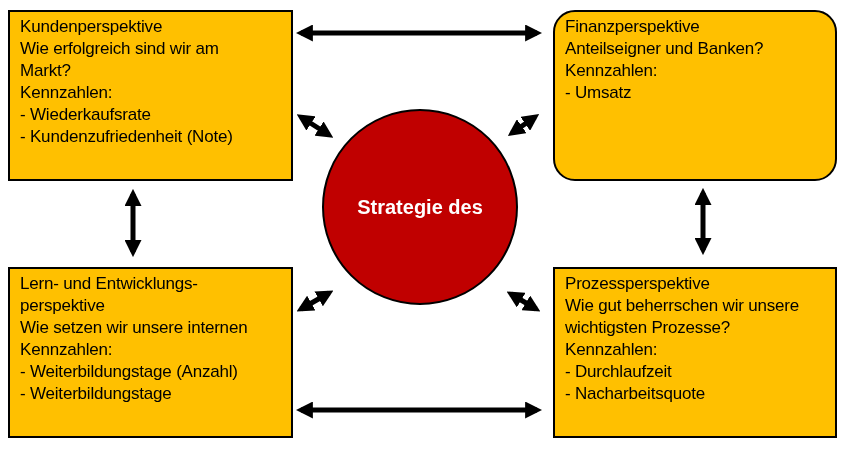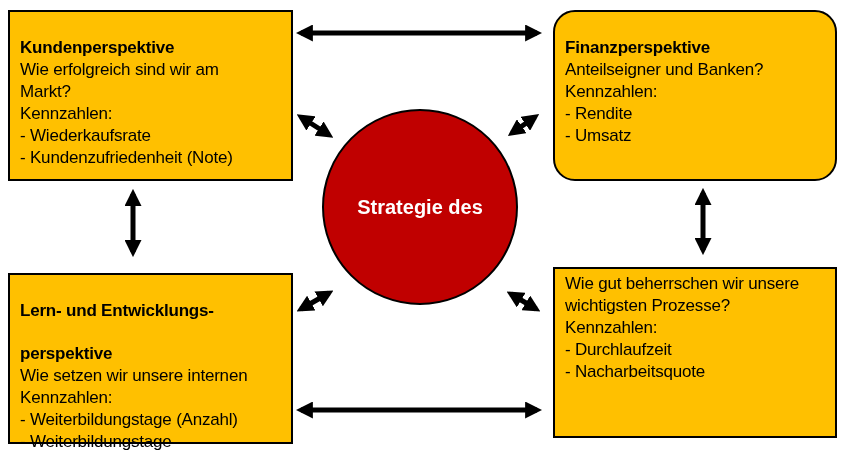--- a/index.html
+++ b/index.html
@@ -6,26 +6,26 @@
   #stage{
     position:relative;width:850px;height:453px;background:#ffffff;overflow:hidden;
     font-family:"Liberation Sans","DejaVu Sans",sans-serif;color:#000;
   }
   .box{
     position:absolute;background:#ffc000;border:2px solid #000;
     box-sizing:border-box;padding:4px 4px 0 10px;
   }
   .box-tl{left:8px;top:10px;width:285px;height:171px;}
   .box-tr{left:553px;top:10px;width:284px;height:171px;border-radius:22px;}
-  .box-bl{left:8px;top:273px;width:285px;height:171px;}
+  .box-bl{left:8px;top:267px;width:285px;height:171px;}
   .box-br{left:553px;top:267px;width:284px;height:171px;}
   .bline{
     font-size:17px;line-height:22px;letter-spacing:-0.2px;white-space:nowrap;
   }
-  .btitle{font-weight:bold;margin-top:21px;}
+  .btitle{font-weight:normal;}
   .circle{
     position:absolute;left:322px;top:109px;width:196px;height:196px;
     background:#c00000;border:2px solid #000;border-radius:50%;
     box-sizing:border-box;display:flex;flex-direction:column;
     align-items:center;justify-content:center;
   }
   .cline{
     color:#ffffff;font-weight:bold;font-size:20px;line-height:28px;
     white-space:nowrap;text-align:center;
   }
@@ -43,34 +43,34 @@
     <div class="bline">Markt?</div>
     <div class="bline">Kennzahlen:</div>
     <div class="bline">- Wiederkaufsrate</div>
     <div class="bline">- Kundenzufriedenheit (Note)</div>
   </div>
 
   <div class="box box-tr">
     <div class="bline btitle">Finanzperspektive</div>
     <div class="bline">Anteilseigner und Banken?</div>
     <div class="bline">Kennzahlen:</div>
-    <div class="bline">- Rendite</div>
     <div class="bline">- Umsatz</div>
   </div>
 
   <div class="box box-bl">
     <div class="bline btitle">Lern- und Entwicklungs-</div>
     <div class="bline btitle">perspektive</div>
     <div class="bline">Wie setzen wir unsere internen</div>
     <div class="bline">Kennzahlen:</div>
     <div class="bline">- Weiterbildungstage (Anzahl)</div>
     <div class="bline">- Weiterbildungstage</div>
   </div>
 
   <div class="box box-br">
+    <div class="bline btitle">Prozessperspektive</div>
     <div class="bline">Wie gut beherrschen wir unsere</div>
     <div class="bline">wichtigsten Prozesse?</div>
     <div class="bline">Kennzahlen:</div>
     <div class="bline">- Durchlaufzeit</div>
     <div class="bline">- Nacharbeitsquote</div>
   </div>
 
   <div class="circle">
     <div class="cline">Strategie des</div>
   </div>

